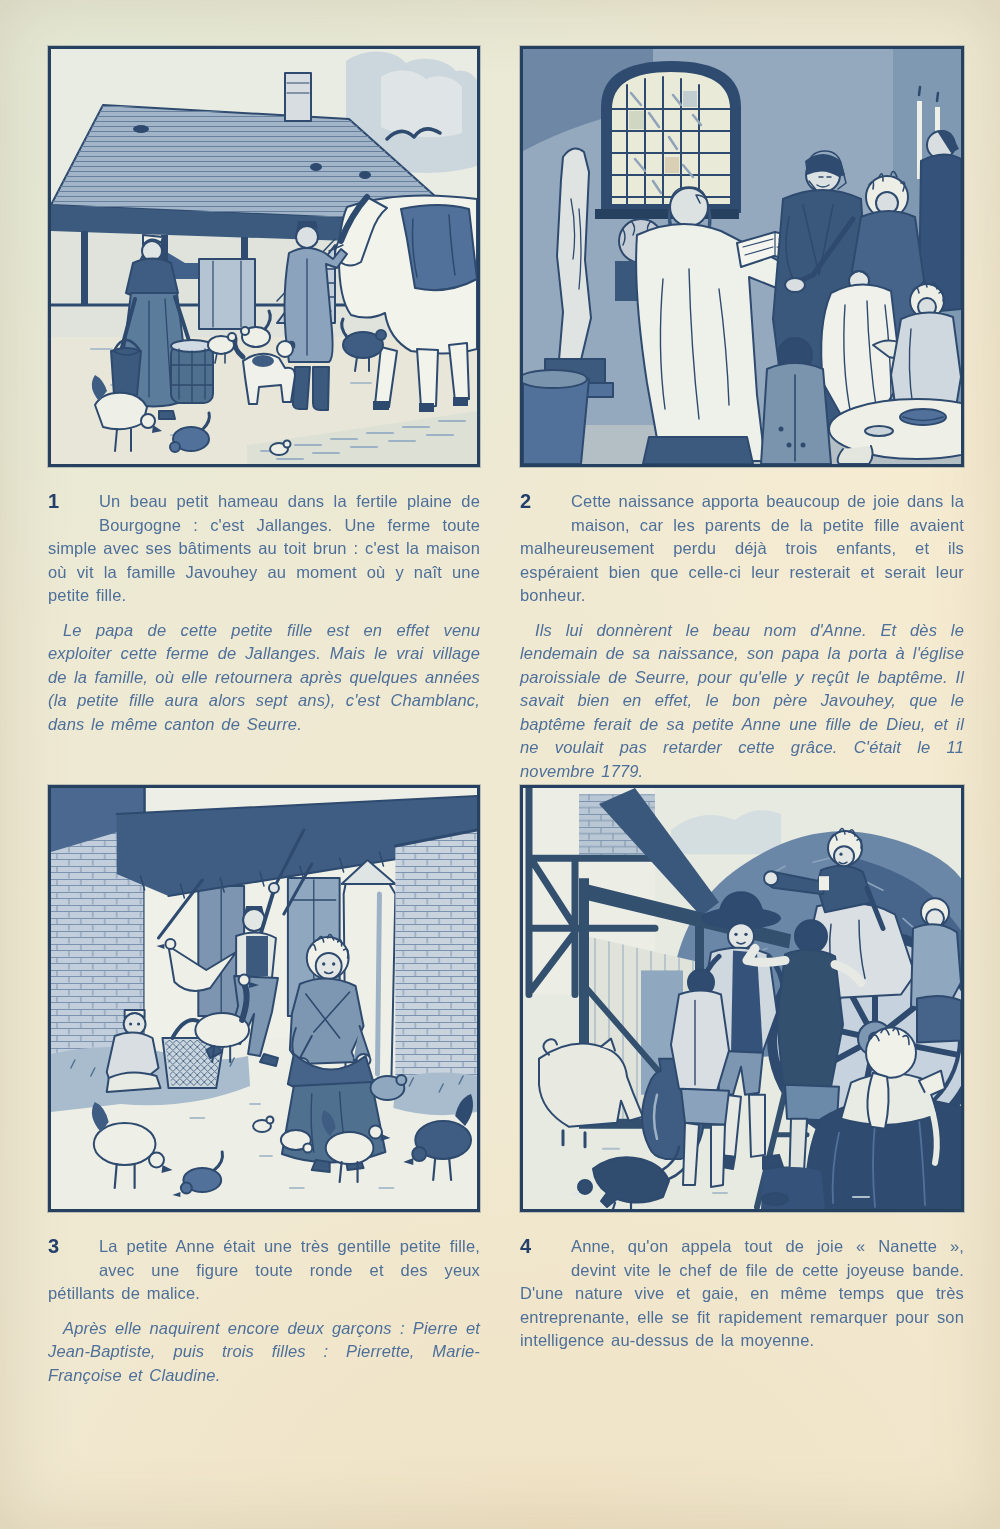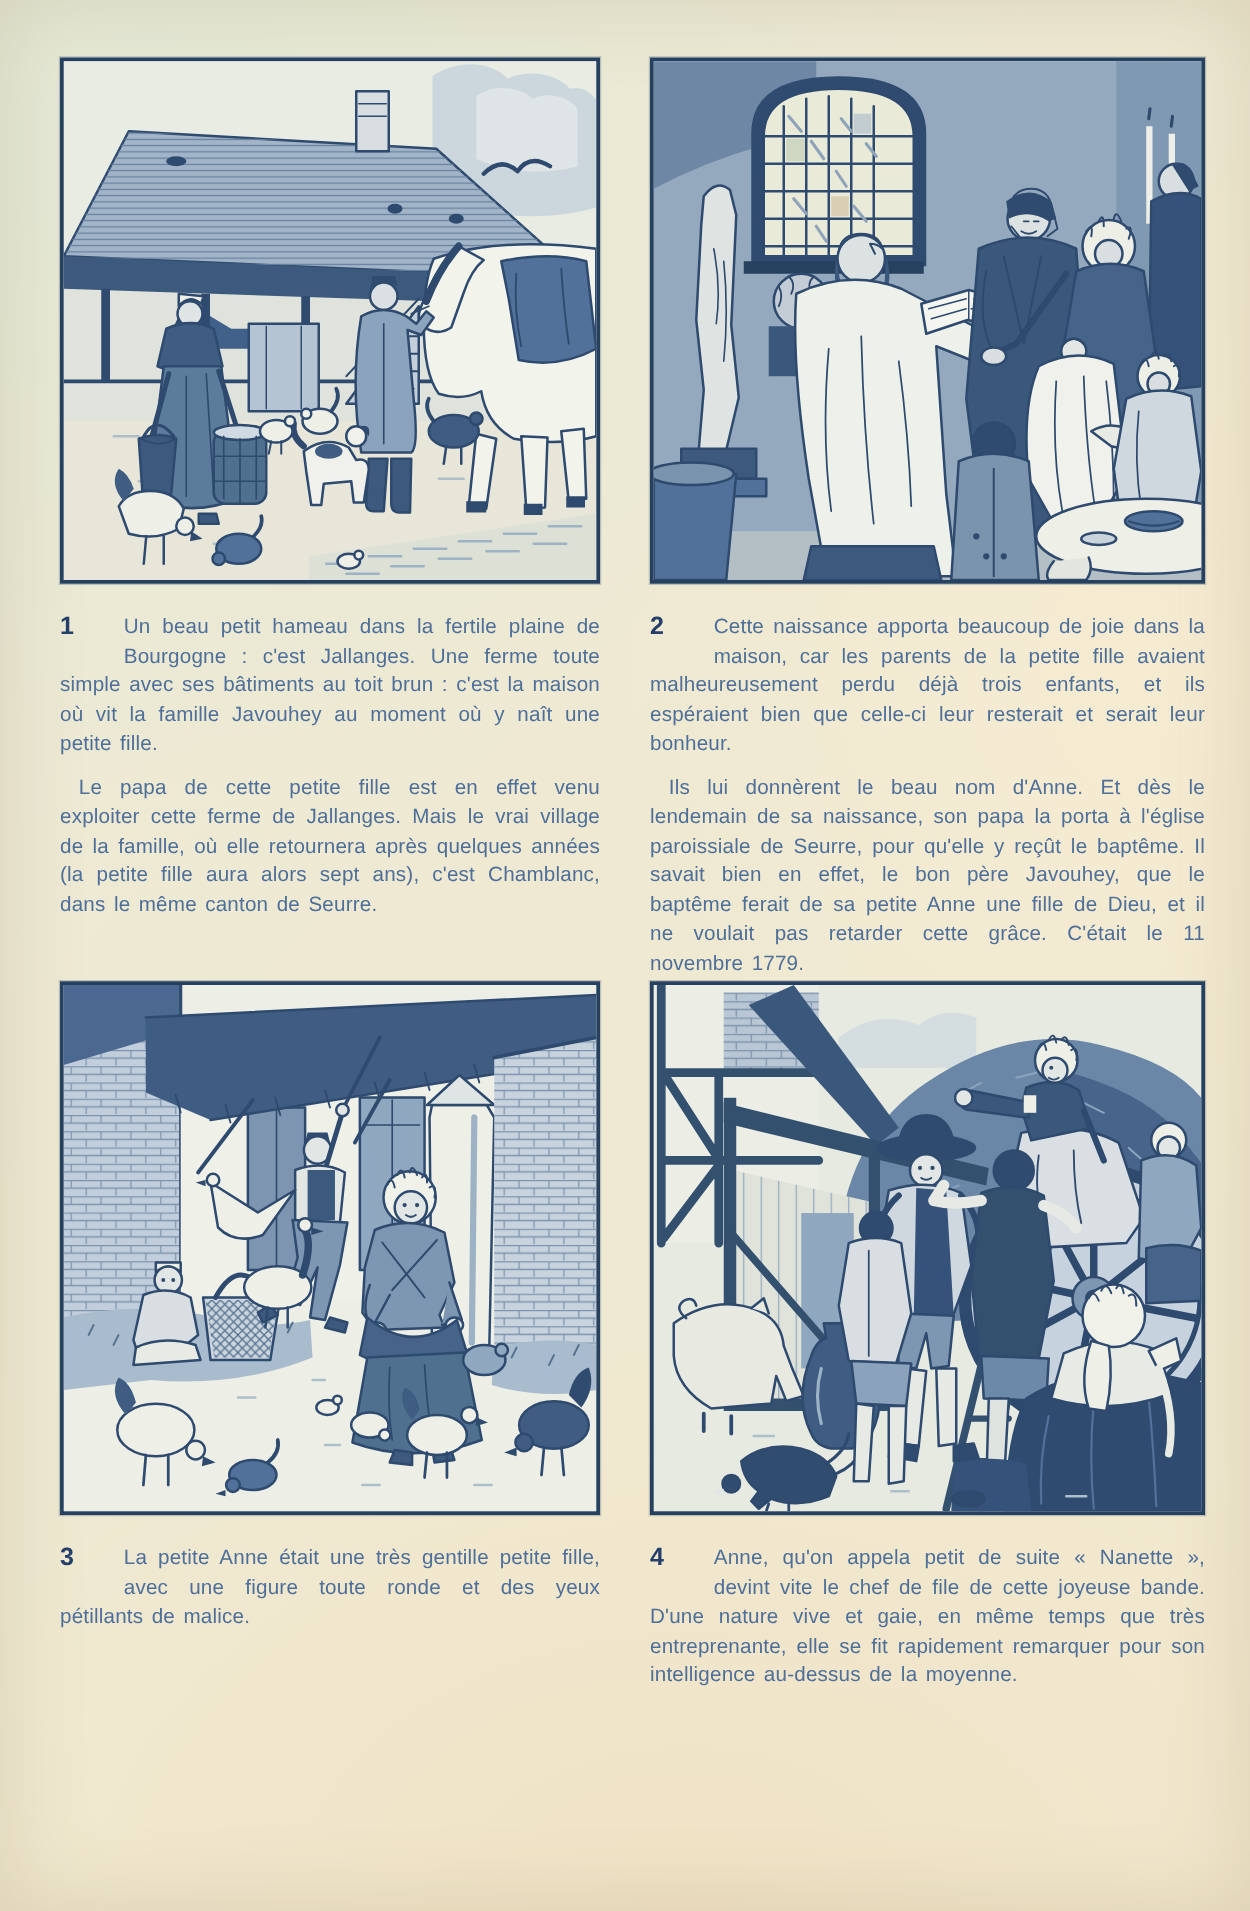--- a/index.html
+++ b/index.html
@@ -38,21 +38,21 @@
   .caption{
     margin-top:23px;
     color:#4d6f9a;
     font-size:16.5px;
     line-height:23.5px;
     text-align:justify;
     letter-spacing:.15px;
     word-spacing:2px;
   }
   .caption p{margin:0 0 11px;}
-  .caption p.ind{text-indent:15px;}
+  .caption p.ind{text-indent:15px;font-style:italic;}
   .num{
     float:left;width:51px;height:47px;
     font-size:20px;font-weight:bold;color:#24406a;
     letter-spacing:0;
   }
   
   .eng{stroke:#2e4a6e;stroke-width:2;stroke-linejoin:round;stroke-linecap:round;}
   .nf{fill:none;}
 </style>
 </head>
@@ -422,20 +422,21 @@
               <circle cx="370" cy="366" r="7" fill="#3f5d82"></circle>
               <path d="M364 370l-10 4 10 3z" fill="#2e4a6e" stroke="none"></path>
               <path d="M386 370l-2 22M400 370l2 22" class="nf" stroke-width="2.2"></path>
             </g>
             <path d="M140 330h14M210 368h12M240 400h14M330 400h14M200 316h10" class="nf" stroke="#aebfcc" stroke-width="2"></path>
           </g>
         </svg>
       </figure>
       <div class="caption">
         <p class="lead"><span class="num">3</span><span>La petite Anne était une très gentille petite fille, avec une figure toute ronde et des yeux pétillants de malice.</span></p>
+        <p class="ind">Après elle naquirent encore deux garçons : Pierre et Jean-Baptiste, puis trois filles : Pierrette, Marie-Françoise et Claudine.</p>
       </div>
     </section>
 
     <section class="cell">
       <figure class="panel h3" aria-label="Bande d'enfants réunis autour d'une grande roue de charrette ; une fillette debout sur la charrette les harangue, un cochon et une poule noire à gauche">
         <svg viewBox="0 0 438 420" preserveAspectRatio="none">
           <g class="eng">
             <rect width="438" height="420" fill="#e7eae1" stroke="none"></rect>
             <path d="M148 42q30-24 64-10 20-16 46-6v40H148z" fill="#d4dde0" stroke="none"></path>
 
@@ -563,18 +564,18 @@
               <path d="M404 306q14 38 8 68" class="nf" stroke="#e8ebe4" stroke-width="6"></path>
             </g>
 
             <path d="M240 382q30-8 58 0l4 38h-64z" fill="#35527a" stroke="none"></path>
             <ellipse cx="252" cy="410" rx="13" ry="6" fill="#2f4b6f"></ellipse>
             <path d="M80 360h16M190 404h14M330 408h16" class="nf" stroke="#aebfcc" stroke-width="2"></path>
           </g>
         </svg>
       </figure>
       <div class="caption">
-        <p class="lead"><span class="num">4</span><span>Anne, qu'on appela petit de suite « Nanette », devint vite le chef de file de cette joyeuse bande. D'une nature vive et gaie, en même temps que très entreprenante, elle se fit rapidement remarquer pour son intelligence au-dessus de la moyenne.</span></p>
+        <p class="lead"><span class="num">4</span><span>Anne, qu'on appela tout de joie « Nanette », devint vite le chef de file de cette joyeuse bande. D'une nature vive et gaie, en même temps que très entreprenante, elle se fit rapidement remarquer pour son intelligence au-dessus de la moyenne.</span></p>
       </div>
     </section>
 
   </div>
 </div>
 
 </body></html>

